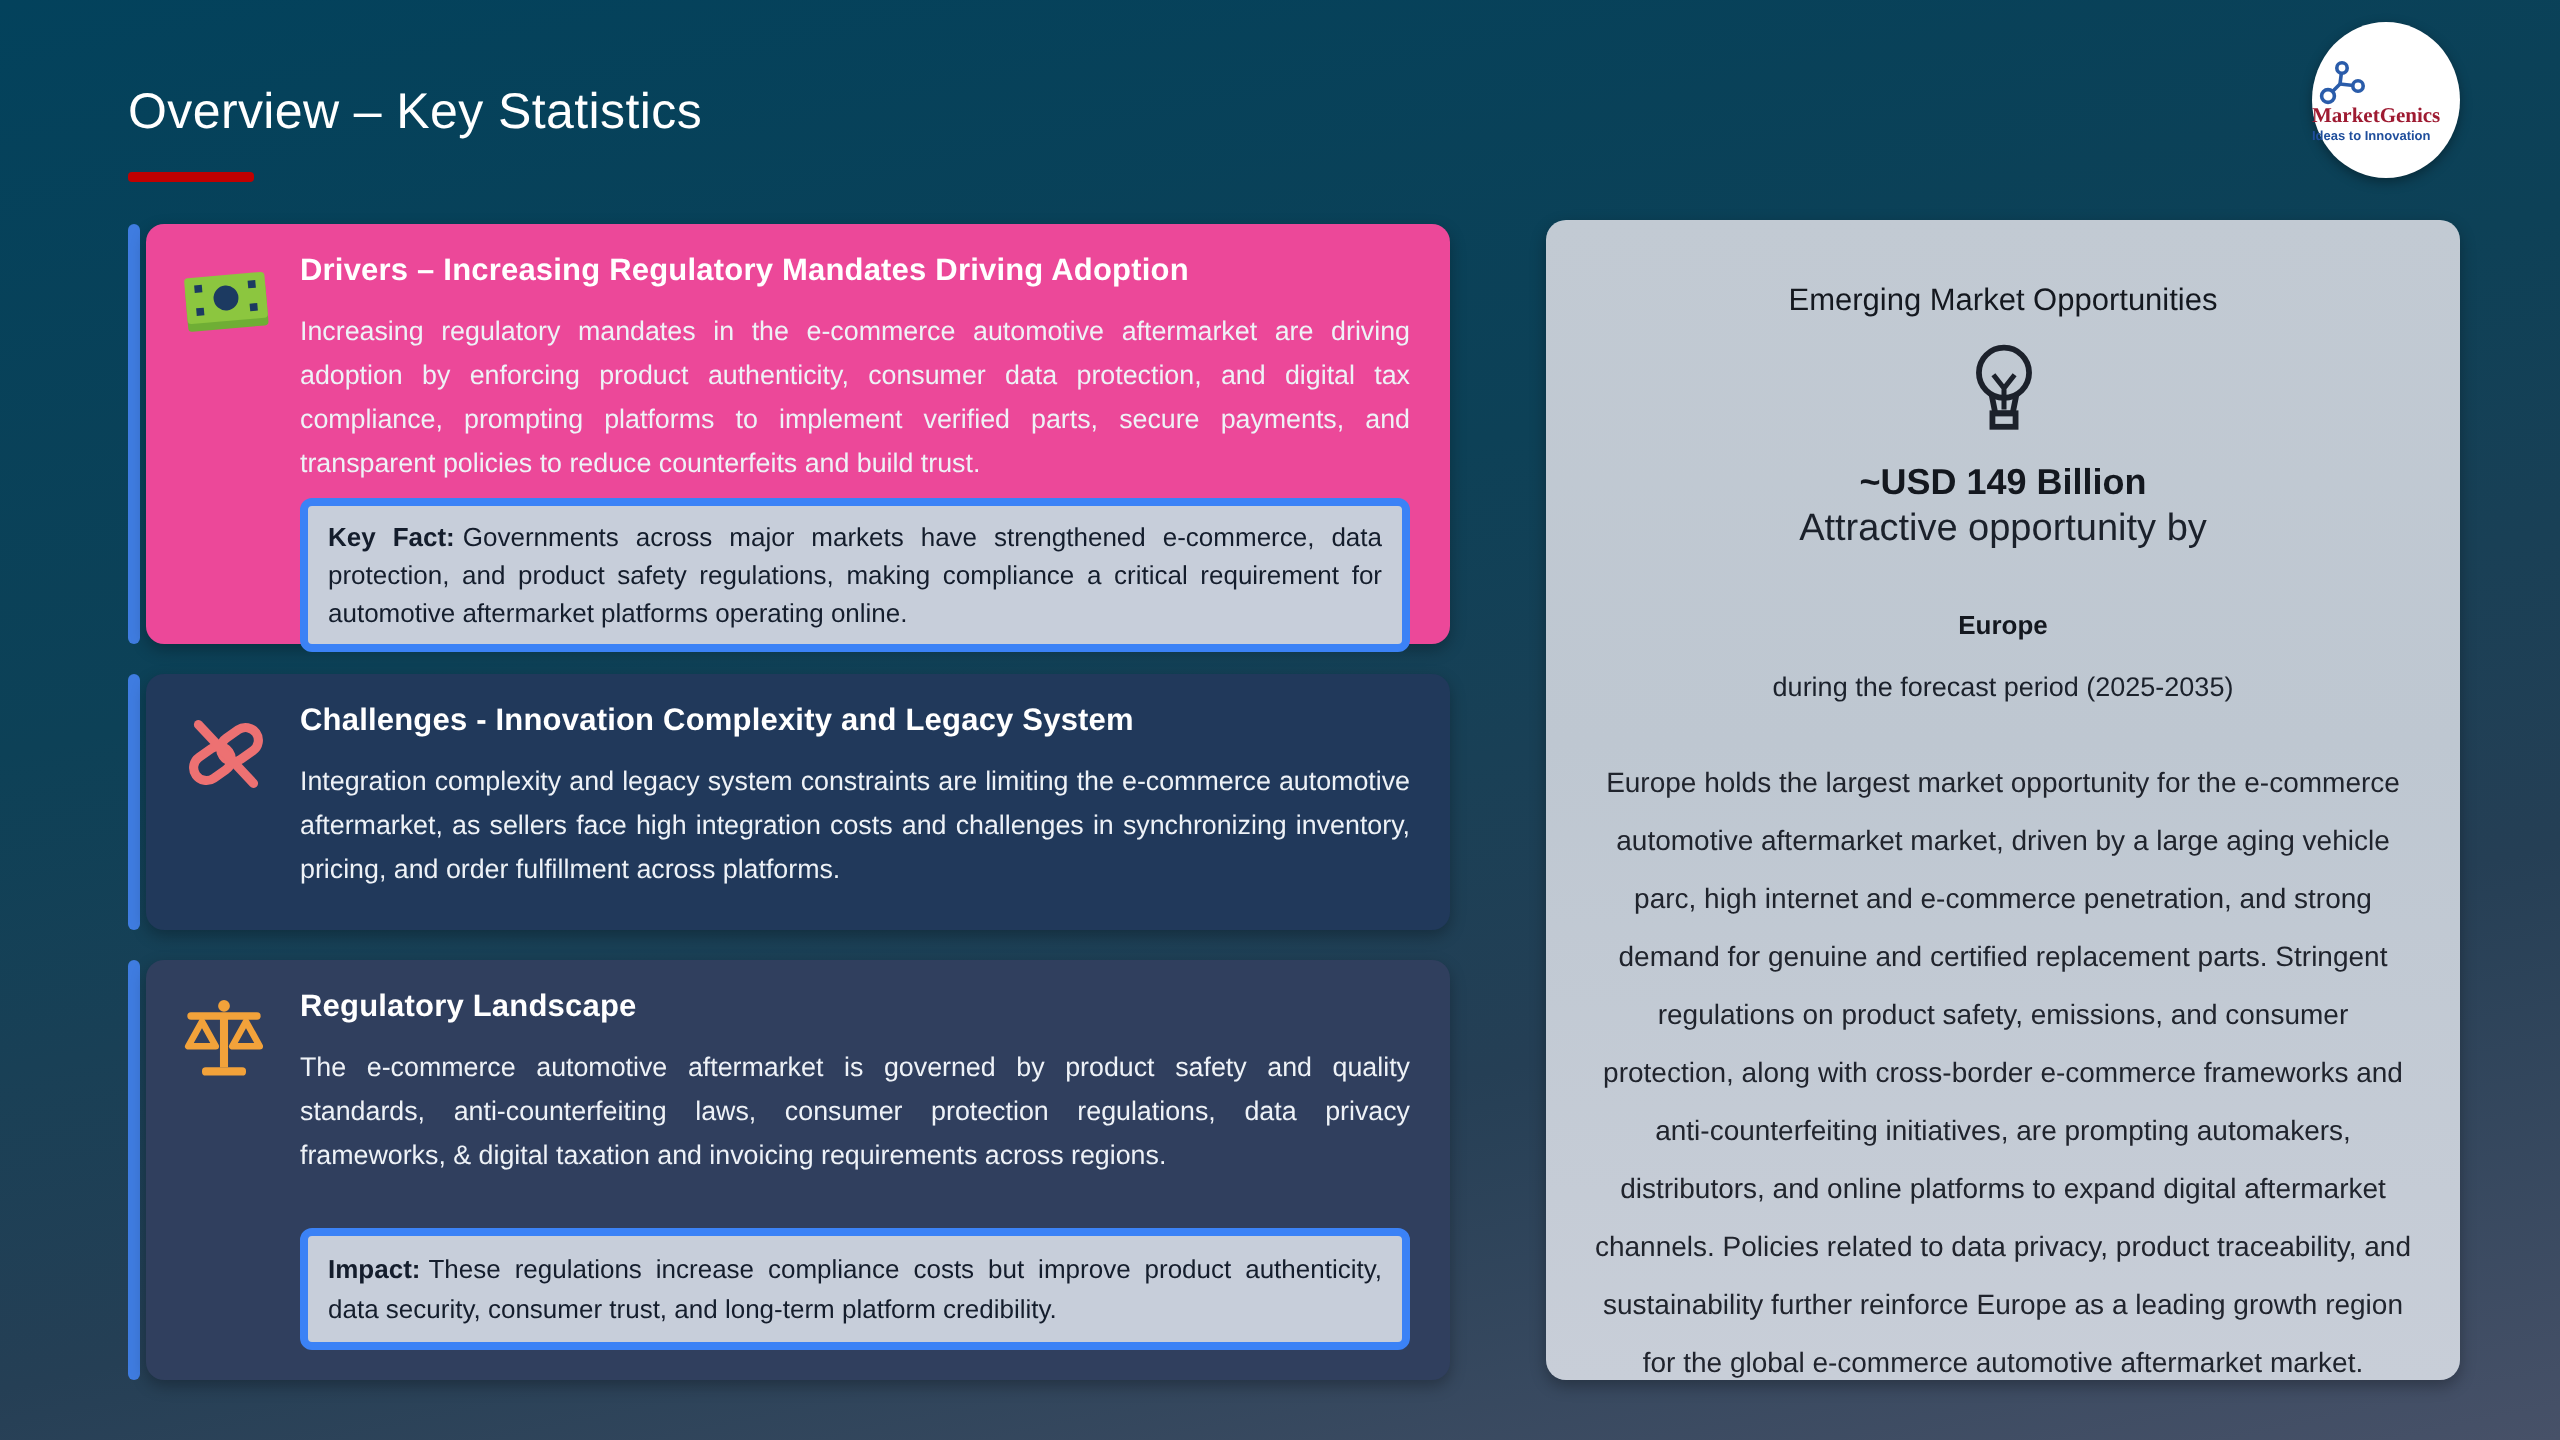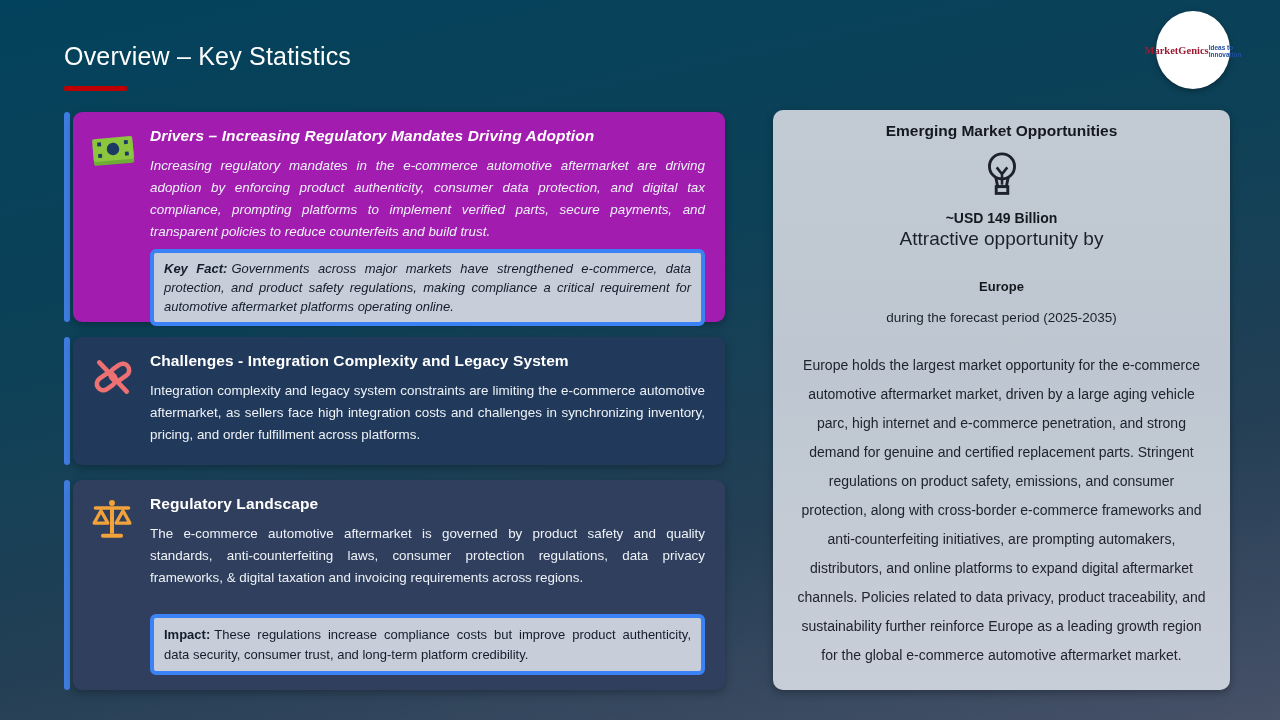--- a/index.html
+++ b/index.html
@@ -16,21 +16,21 @@
     position: absolute; left: 64px; top: 42px;
     color: #ffffff; font-size: 25px; font-weight: 400; letter-spacing: .2px;
   }
   .title-underline {
     position: absolute; left: 64px; top: 86px;
     width: 63px; height: 5px; background: #c00000; border-radius: 2px;
   }
   .logo {
     position: absolute; right: 50px; top: 11px;
     width: 74px; height: 78px; background: #ffffff; border-radius: 50%;
-    display: flex; align-items: center; justify-content: center;
+    display: flex; flex-direction: column; justify-content: center;
     box-shadow: 0 2px 6px rgba(0,0,0,.35);
   }
   .logo-name { color: #9e1b32; font-weight: 700; font-size: 10.5px; font-family: "Liberation Serif", serif; }
   .logo-tagline { color: #1f4e9c; font-weight: 700; font-size: 6.5px; margin-top: 1px; }
 
   
   .card { position: absolute; left: 64px; width: 661px; }
   .card-1 { top: 112px; height: 210px; }
   .card-2 { top: 337px; height: 128px; }
   .card-3 { top: 480px; height: 210px; }
@@ -38,21 +38,21 @@
     position: absolute; left: 0; top: 0; bottom: 0; width: 6px;
     background: #3f7ce0; border-radius: 6px;
   }
   .card-inner {
     position: absolute; left: 9px; right: 0; top: 0; bottom: 0;
     border-radius: 9px;
     padding: 15px 20px 12px 17px;
     display: flex; gap: 14px;
     box-shadow: 0 3px 8px rgba(0,0,0,.28);
   }
-  .card-1 .card-inner { background: #a21caf; font-style: italic; }
+  .card-1 .card-inner { background: #ec4899; }
   .card-2 .card-inner { background: #21395b; }
   .card-3 .card-inner { background: #303f5e; }
   .card-icon { flex: 0 0 46px; padding-top: 3px; }
   .card-content { flex: 1 1 auto; }
   .card-title { color: #ffffff; font-size: 15.5px; font-weight: 700; margin-bottom: 10px; letter-spacing: .1px; }
   .card-body {
     color: #eef2f7; font-size: 13.4px; line-height: 22px; text-align: justify;
   }
   .callout {
     background: #c7ceda; border: 4px solid #3b82f6; border-radius: 6px;
@@ -64,23 +64,23 @@
 
   
   .panel {
     position: absolute; left: 773px; top: 110px; width: 457px; height: 580px;
     background: linear-gradient(180deg, #c2cad3 0%, #bec7d1 45%, #c8ced8 100%);
     border-radius: 10px;
     padding: 12px 24px 14px;
     text-align: center; color: #14181f;
     box-shadow: 0 3px 8px rgba(0,0,0,.3);
   }
-  .panel-header { font-size: 15.5px; font-weight: 700; margin-top: 0; }
+  .panel-header { font-size: 15.5px; font-weight: 400; margin-top: 20px; }
   .panel-bulb { margin: 10px auto 0; height: 54px; }
-  .panel-value { font-size: 14px; font-weight: 700; margin-top: 2px; }
+  .panel-value { font-size: 18px; font-weight: 700; margin-top: 2px; }
   .panel-subtitle { font-size: 19px; margin-top: 2px; color: #1b212b; }
   .panel-region { font-size: 13px; font-weight: 700; margin-top: 29px; }
   .panel-period { font-size: 13.5px; margin-top: 16px; color: #1b212b; }
   .panel-desc {
     margin-top: 26px; font-size: 14px; line-height: 29px;
     color: #20242d; text-align: center;
   }
 </style>
 </head>
 <body>
@@ -135,21 +135,21 @@
     <div class="card-icon">
       <svg width="46" height="44" viewBox="0 0 48 48" fill="none" stroke="#ed7172" stroke-width="5" stroke-linecap="round">
         <g transform="rotate(-35 24 24)">
           <rect x="4" y="17" width="22" height="14" rx="7"></rect>
           <rect x="22" y="17" width="22" height="14" rx="7"></rect>
         </g>
         <line x1="9" y1="8" x2="39" y2="40"></line>
       </svg>
     </div>
     <div class="card-content">
-      <h2 class="card-title">Challenges - Integration Complexity and Legacy System</h2>
+      <h2 class="card-title">Challenges - Innovation Complexity and Legacy System</h2>
       <p class="card-body">Integration complexity and legacy system constraints are limiting the e-commerce automotive aftermarket, as sellers face high integration costs and challenges in synchronizing inventory, pricing, and order fulfillment across platforms.</p>
     </div>
   </div>
 </section>
 
 <section class="card card-3">
   <div class="card-accent"></div>
   <div class="card-inner">
     <div class="card-icon">
       <svg width="44" height="42" viewBox="0 0 48 44">

